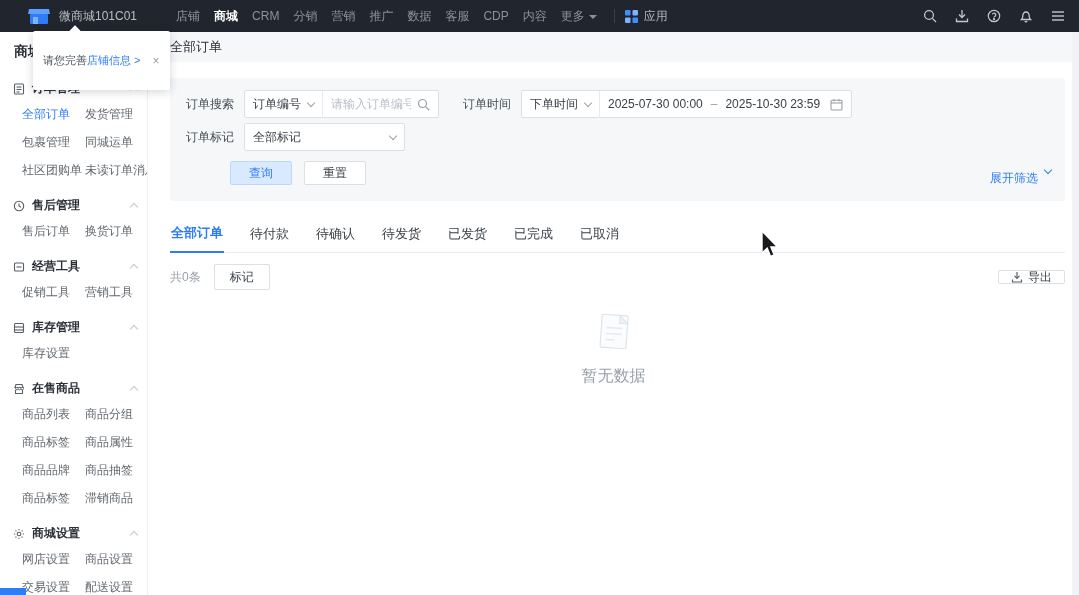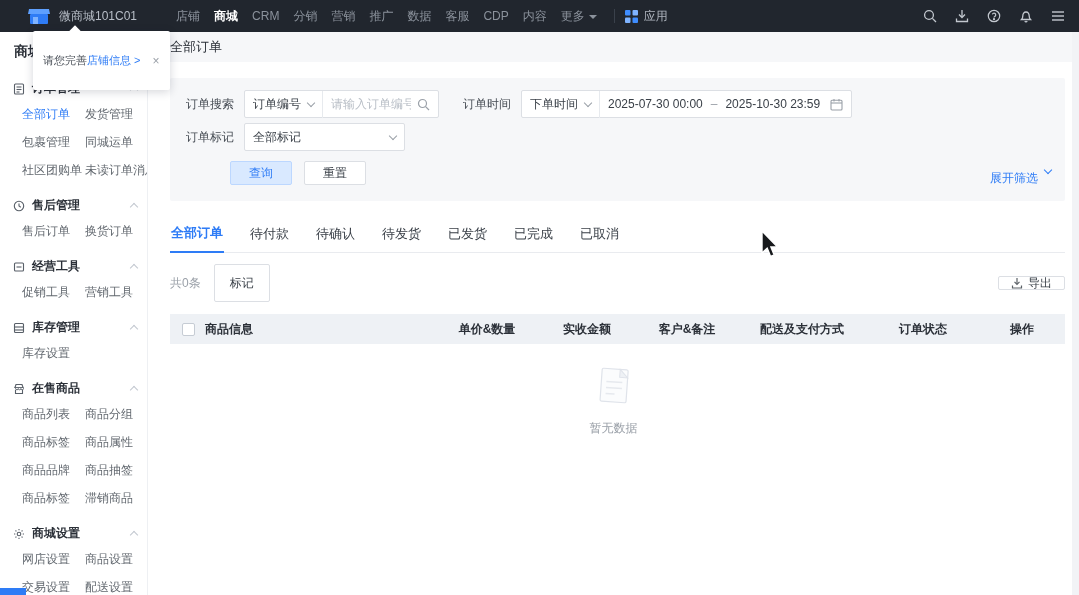--- a/index.html
+++ b/index.html
@@ -57,31 +57,31 @@
   .btn-query{background:#d9e9ff;border:1px solid #bcd7ff;color:#2e7cf6;margin-left:44px;}
   .btn-reset{background:#fff;border:1px solid #dcdfe4;color:#3a4048;margin-left:12px;}
   .expand-link{position:absolute;right:14px;bottom:14px;color:#2e7cf6;font-size:12px;display:flex;cursor:pointer;}
   .expand-link .chev{border-color:#2e7cf6;}
 
   .tabs{display:flex;align-items:flex-end;margin:14px 14px 0 22px;border-bottom:1px solid #e9ebef;font-size:13px;color:#3a4048;}
   .tab{padding:9px 1px;margin-right:25px;cursor:pointer;white-space:nowrap;}
   .tab.active{color:#2e7cf6;font-weight:bold;border-bottom:2px solid #2e7cf6;margin-bottom:-1px;}
 
   .toolbar{display:flex;align-items:center;margin:11px 14px 0 22px;font-size:12px;color:#9aa0a8;}
-  .btn-mark{background:#fff;border:1px solid #dcdfe4;color:#3a4048;height:38px;padding:0 15px;margin-left:13px;}
+  .btn-mark{background:#fff;border:1px solid #dcdfe4;color:#3a4048;height:26px;padding:0 15px;margin-left:13px;}
   .btn-export{background:#fff;border:1px solid #dcdfe4;color:#3a4048;height:14px;padding:0 12px;margin-left:auto;gap:5px;}
 
   .thead{display:flex;align-items:center;height:30px;background:#eef1f5;margin:12px 14px 0 22px;font-size:12px;color:#2b3038;font-weight:bold;}
   .cbx{width:13px;height:13px;border:1px solid #c6ccd4;border-radius:2px;background:#fff;margin:0 10px 0 12px;flex:none;cursor:pointer;}
   .col-goods{flex:1;text-align:left;}
   .col{flex:none;text-align:center;}
   .w100{width:100px;} .w130{width:130px;} .w112{width:112px;} .w86{width:86px;}
 
   .empty{display:flex;flex-direction:column;align-items:center;margin-top:20px;}
-  .empty-text{font-size:12px;color:#9aa0a8;margin-top:10px;}
+  .empty-text{font-size:16px;color:#9aa0a8;margin-top:10px;}
 
   .scroll-track{position:absolute;right:0;top:32px;bottom:0;width:7px;background:#f2f3f6;}
   .corner-artifact{position:absolute;left:0;bottom:0;width:26px;height:7px;background:#2e7cf6;}
   .cursor{position:absolute;left:760px;top:230px;z-index:60;pointer-events:none;}
 </style>
 </head>
 <body>
 
 <div class="topbar">
   <div class="logo">
@@ -360,30 +360,20 @@
     <button class="btn btn-export">
       <svg width="12" height="12" viewBox="0 0 12 12" fill="none" stroke="#5a6066" stroke-width="1.2">
           <path d="M6 1 v6"></path>
           <path d="M3.5 4.8 L6 7.3 L8.5 4.8"></path>
           <path d="M1.5 8.5 v2.5 h9 V8.5"></path>
         </svg>
       <span>导出</span>
     </button>
   </div>
 
-  <div class="thead">
-    <span class="cbx"></span>
-    <span class="col-goods">商品信息</span>
-    <span class="col w100">单价&amp;数量</span>
-    <span class="col w100">实收金额</span>
-    <span class="col w100">客户&amp;备注</span>
-    <span class="col w130">配送及支付方式</span>
-    <span class="col w112">订单状态</span>
-    <span class="col w86">操作</span>
-  </div>
 
   <div class="empty">
     <svg width="42" height="46" viewBox="0 0 42 46">
       <g transform="rotate(4 21 23)">
         <rect x="8" y="5" width="26" height="33" rx="1.5" fill="#fbfcfd" stroke="#dfe3ea" stroke-width="1.2"></rect>
         <path d="M26 5 l8 8 h-8 z" fill="#eef1f5" stroke="#dfe3ea" stroke-width="1"></path>
         <line x1="13" y1="18" x2="29" y2="18" stroke="#e6e9ee" stroke-width="1.5"></line>
         <line x1="13" y1="24" x2="29" y2="24" stroke="#e6e9ee" stroke-width="1.5"></line>
         <line x1="13" y1="30" x2="22" y2="30" stroke="#e6e9ee" stroke-width="1.5"></line>
       </g>

